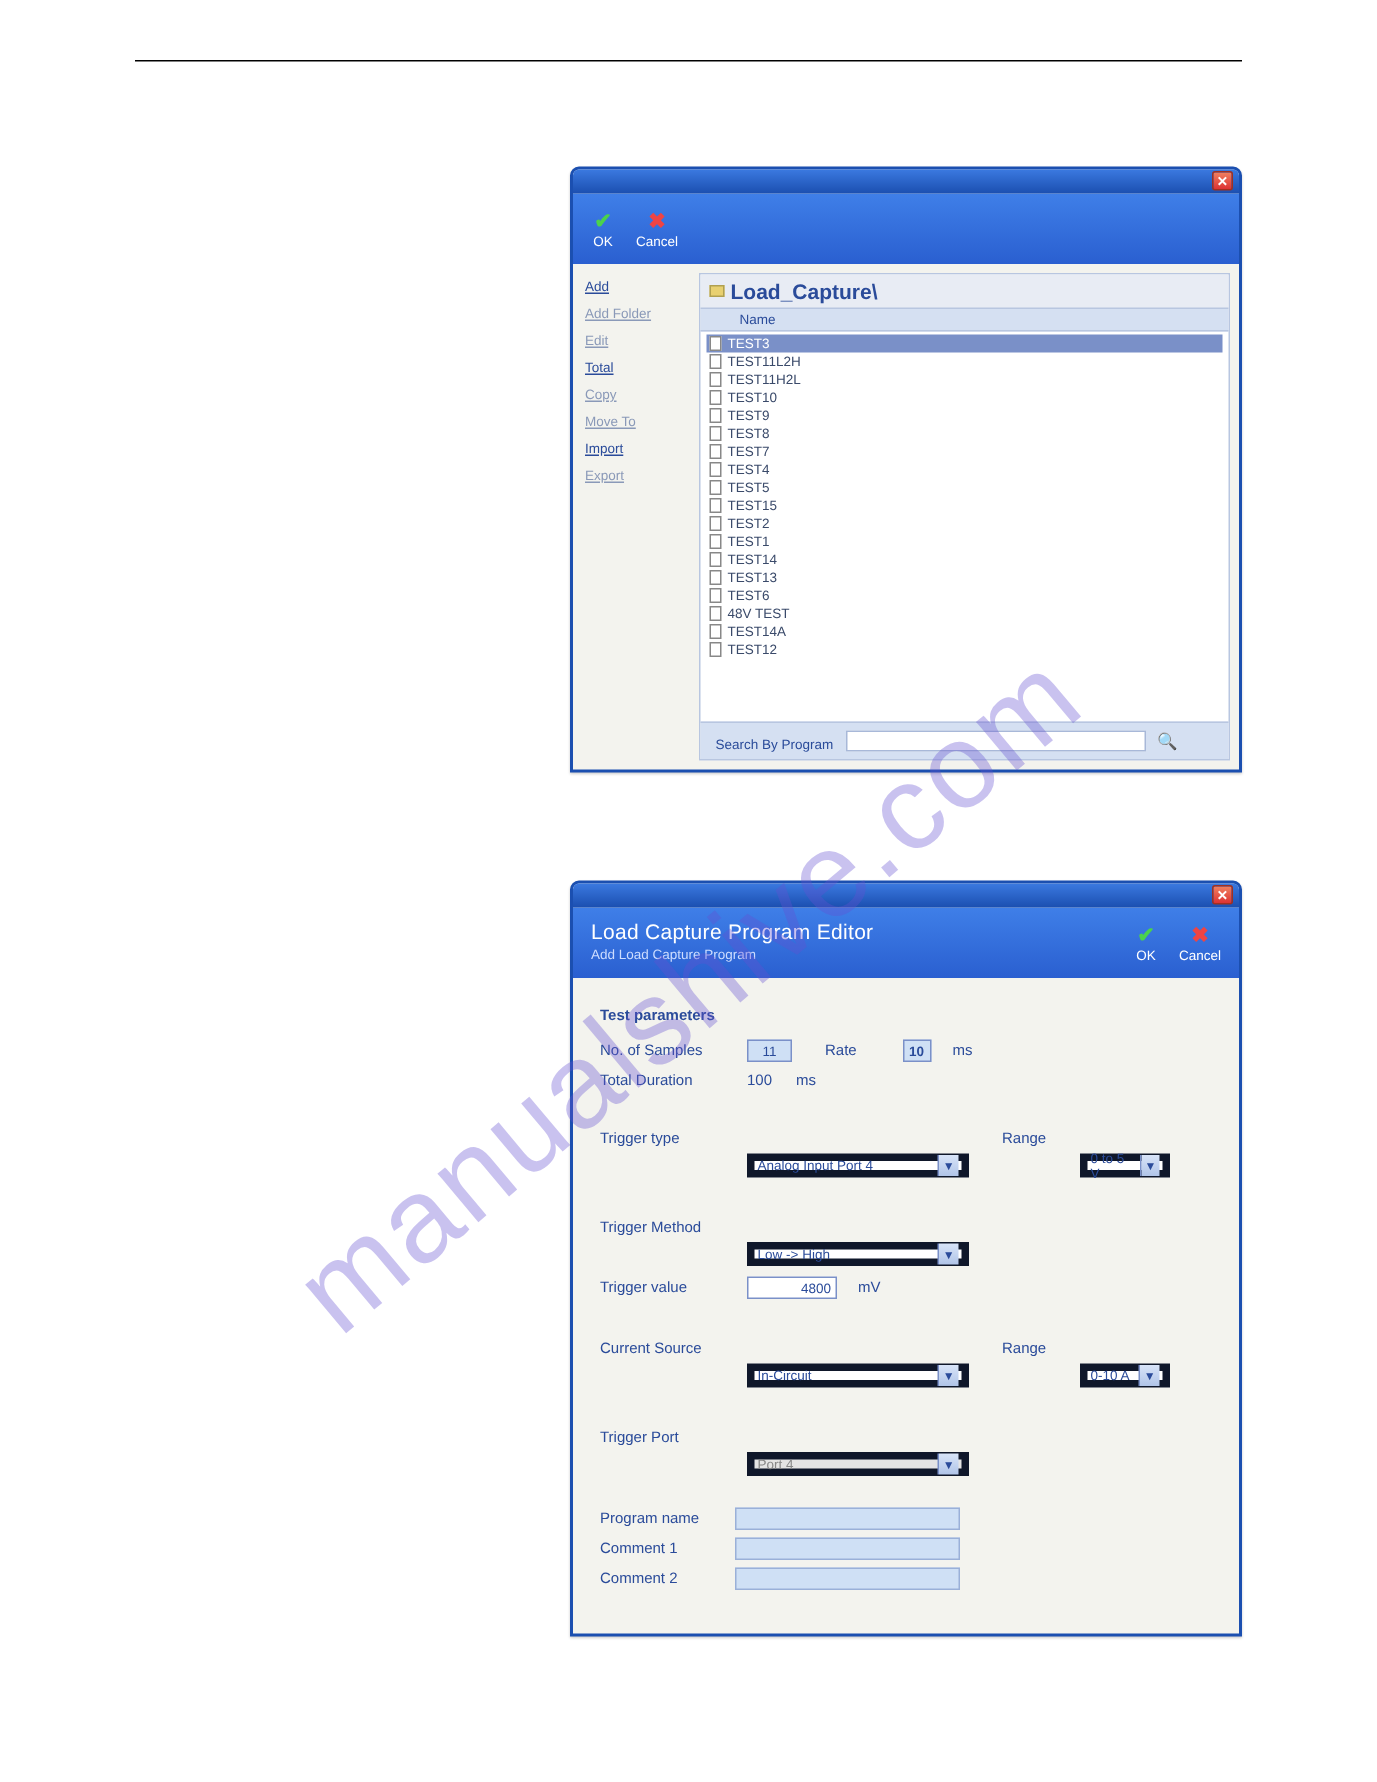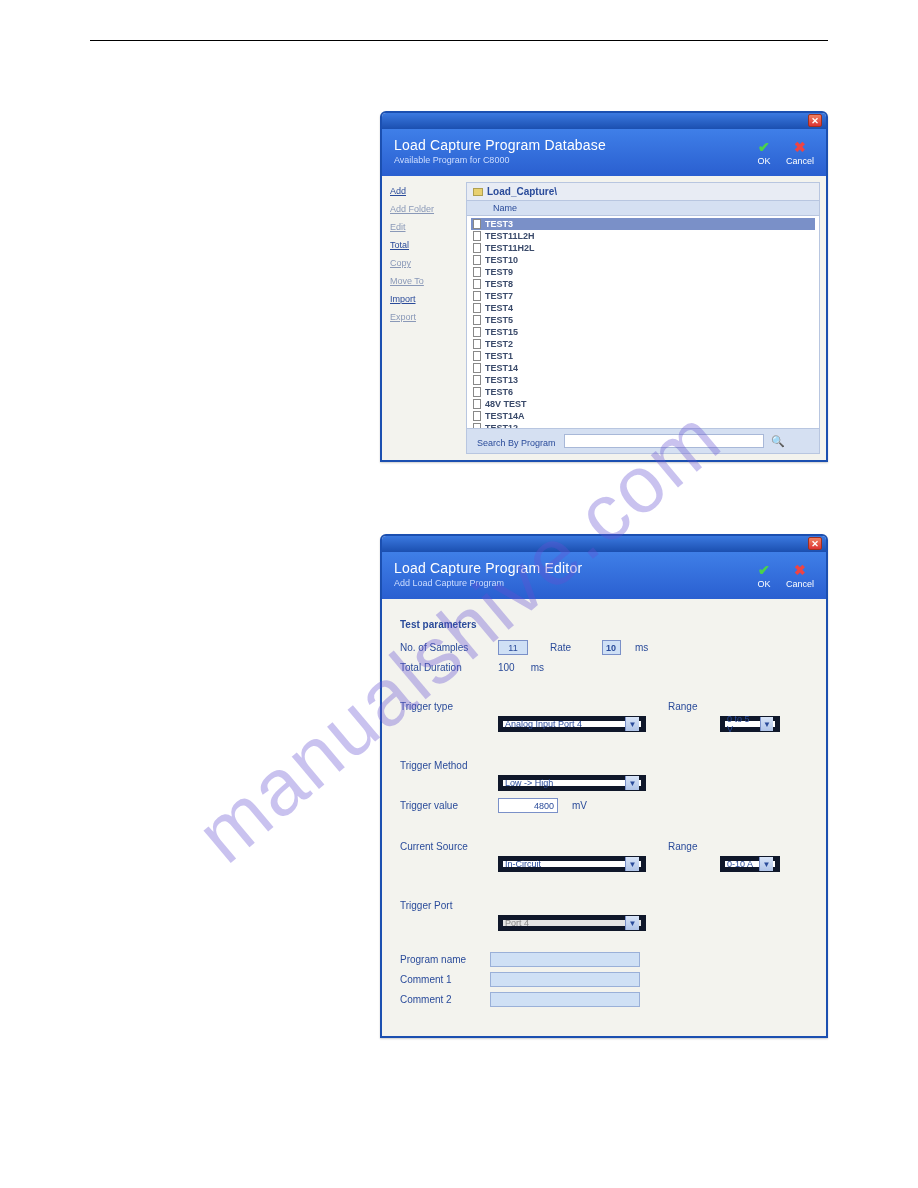--- a/index.html
+++ b/index.html
@@ -20,24 +20,24 @@
   .hbtn .icon { width: 16px; height: 16px; margin: 0 auto 1px; display: flex; align-items: center; justify-content: center; font-size: 14px; font-weight: bold; }
   .hbtn .icon.ok { color: #4bd24b; }
   .hbtn .icon.cancel { color: #e44; }
 
   
   .w1-body { display: flex; padding: 6px 6px 6px 6px; gap: 6px; }
   .w1-sidebar { width: 72px; padding: 4px 2px; }
   .w1-sidebar a { display: block; font-size: 9px; color: #2a4b9a; text-decoration: underline; margin-bottom: 8px; cursor: pointer; }
   .w1-sidebar a.dim { color: #8a99b8; }
   .w1-main { flex: 1; border: 1px solid #b8c6e0; background: #fff; display: flex; flex-direction: column; }
-  .w1-path { background: #e8ecf4; padding: 3px 6px; font-size: 10px; font-weight: bold; color: #2a4b9a; border-bottom: 1px solid #b8c6e0; display: flex; align-items: center; gap: 4px; }
+  .w1-path { background: #e8ecf4; padding: 3px 6px; font-size: 14px; font-weight: bold; color: #2a4b9a; border-bottom: 1px solid #b8c6e0; display: flex; align-items: center; gap: 4px; }
   .w1-path .folder-icon { display: inline-block; width: 10px; height: 8px; background: #e8d070; border: 1px solid #b0a050; }
   .w1-colhead { background: #d5e0f2; padding: 2px 26px; font-size: 9px; color: #2a4b9a; border-bottom: 1px solid #b8c6e0; }
-  .w1-list { padding: 2px 4px 0 4px; height: 212px; overflow: hidden; font-weight: bold; }
+  .w1-list { padding: 2px 4px 0 4px; height: 260px; overflow: hidden; }
   .w1-item { font-size: 9px; color: #3a4a6a; padding: 0px 2px; display: flex; align-items: center; gap: 4px; line-height: 12px; cursor: pointer; }
   .w1-item.sel { background: #7a90c8; color: #fff; }
   .w1-item .file-icon { width: 8px; height: 10px; border: 1px solid #888; background: #fff; display: inline-block; }
   .w1-search { background: #d5e0f2; padding: 5px 10px; display: flex; align-items: flex-end; gap: 8px; border-top: 1px solid #b8c6e0; }
   .w1-search-label { font-size: 9px; color: #2a4b9a; }
   .w1-search input { height: 14px; width: 200px; border: 1px solid #a8b8d8; font-size: 9px; padding: 0 3px; }
   .w1-search .mag { font-size: 11px; color: #6a7a9a; cursor: pointer; }
 
   
   .w2-body { padding: 20px 18px 24px 18px; }
@@ -68,24 +68,20 @@
   <hr class="hr-top">
   <div class="spacer"></div>
 
   <div class="xp-window">
     <div class="xp-titlebar">
       <div class="xp-close">
         <span>✕</span>
       </div>
     </div>
     <div class="xp-header">
-      <div class="xp-header-left">
-        <div class="htitle">Load Capture Program Database</div>
-        <div class="hsubtitle">Available Program for C8000</div>
-      </div>
       <div class="xp-header-right">
         <div class="hbtn">
           <div class="icon ok">✔</div>
           <div>OK</div>
         </div>
         <div class="hbtn">
           <div class="icon cancel">✖</div>
           <div>Cancel</div>
         </div>
       </div>

